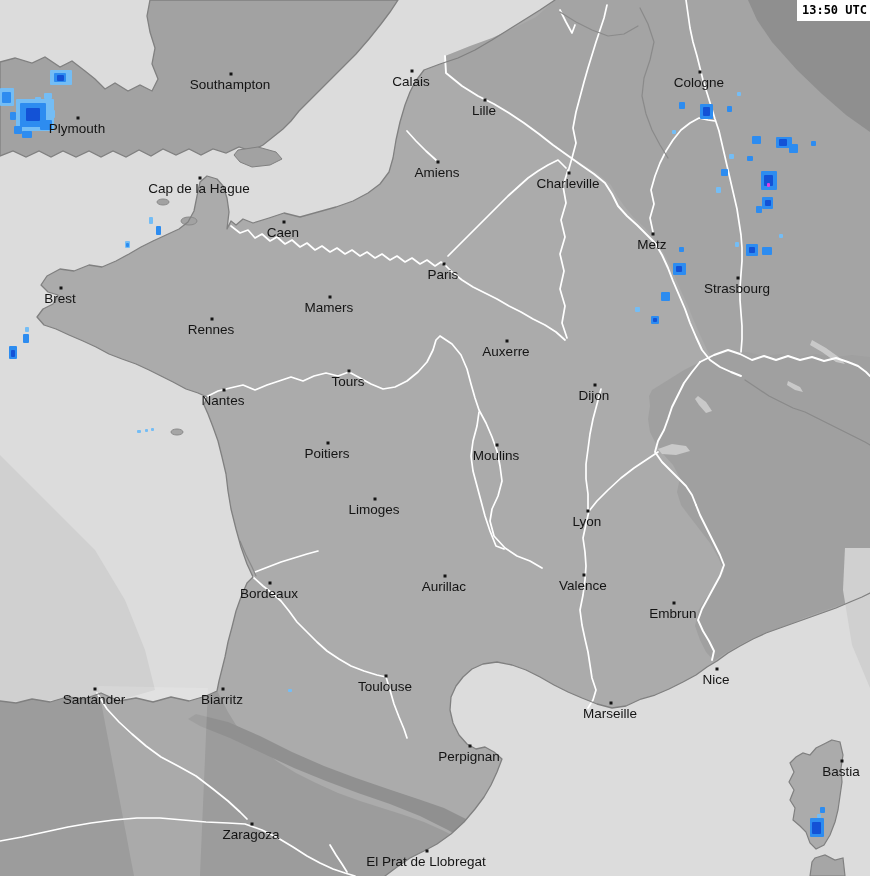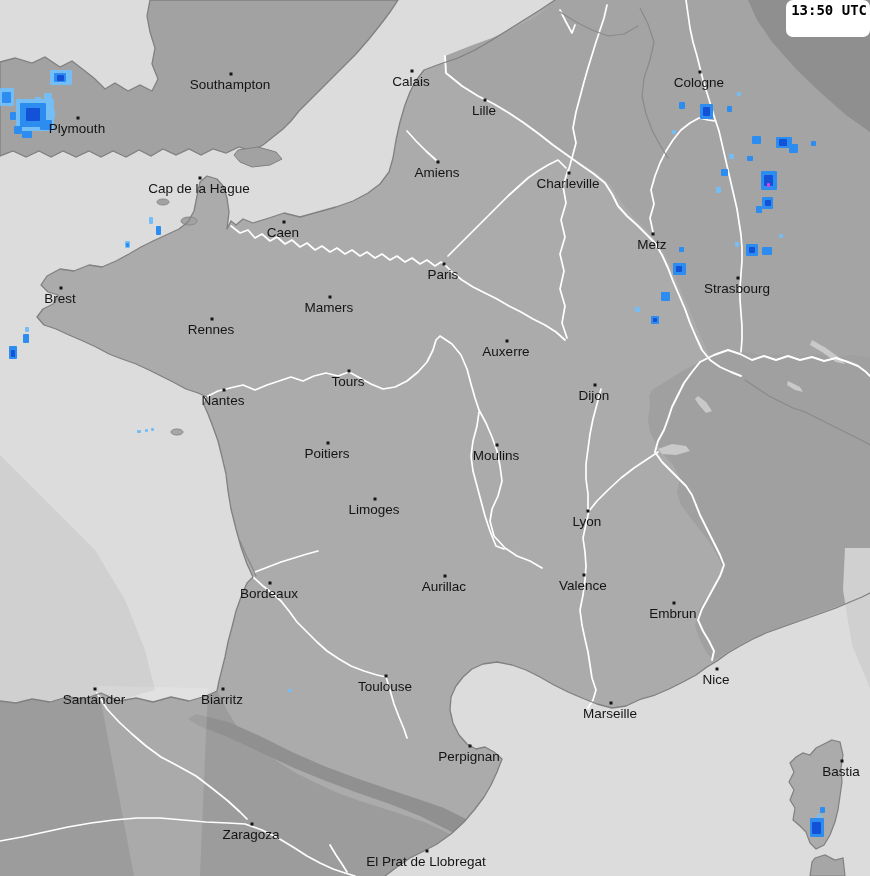--- a/index.html
+++ b/index.html
@@ -3,22 +3,22 @@
 <meta charset="utf-8">
 <style>
   html,body{margin:0;padding:0;background:#ffffff;}
   .stage{position:relative;width:870px;height:876px;overflow:hidden;
          font-family:"Liberation Sans",sans-serif;}
   .stage svg{position:absolute;left:0;top:0;display:block;}
   .city-label{font-family:"Liberation Sans",sans-serif;font-size:13.5px;
               fill:#141414;text-anchor:middle;}
   .timestamp{position:absolute;top:0;right:0;background:#ffffff;color:#000000;
              font-family:"DejaVu Sans Mono","Liberation Mono",monospace;
-             font-weight:bold;font-size:14px;line-height:18px;
-             padding:1px 3px 18px 5px;letter-spacing:0px;border-radius:7px;}
+             font-weight:bold;font-size:12px;line-height:18px;
+             padding:1px 3px 2px 5px;letter-spacing:0px;}
   .coast{fill:none;stroke:#808080;stroke-width:1.3;stroke-linejoin:round;stroke-linecap:round;}
   .graybd{fill:none;stroke:#8a8a8a;stroke-width:1.2;stroke-linejoin:round;stroke-linecap:round;}
   .riv{fill:none;stroke:#ffffff;stroke-width:1.7;stroke-linejoin:round;stroke-linecap:round;}
   .bord{fill:none;stroke:#ffffff;stroke-width:1.9;stroke-linejoin:round;stroke-linecap:round;}
 </style>
 </head>
 <body>
 
 <div class="stage">
 <svg id="map-svg" width="870" height="876" viewBox="0 0 870 876">

